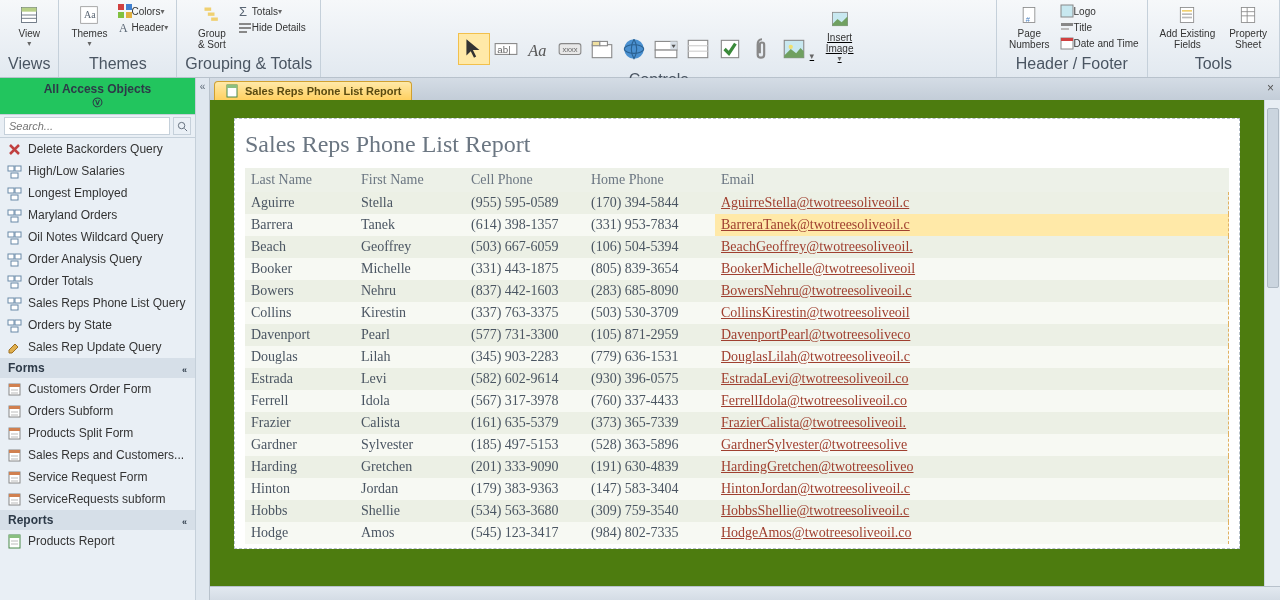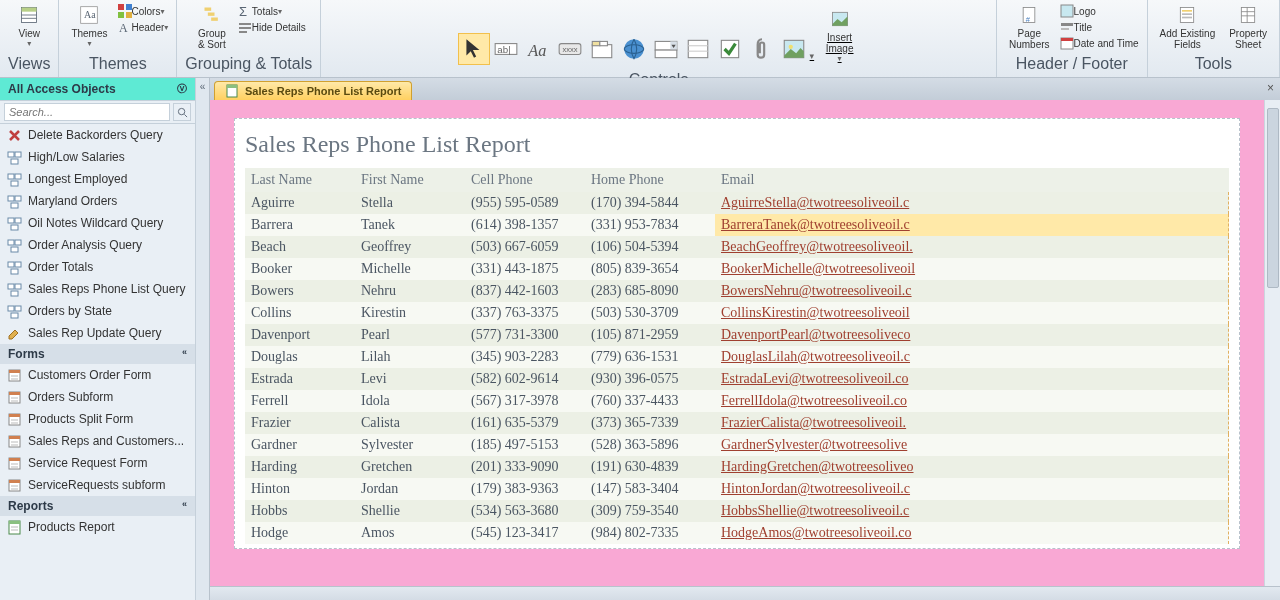--- a/index.html
+++ b/index.html
@@ -21,30 +21,30 @@
 .controls-row { display: flex; align-items: flex-end; padding: 4px 8px; text-decoration: underline; }
 .ctrl-ic { width: 32px; height: 32px; display: flex; align-items: center; justify-content: center; border: 1px solid transparent; }
 .ctrl-ic.sel { background: #ffe9a8; border: 1px solid #f2c04c; }
 .ctrl-ic svg { width: 26px; height: 26px; }
 .dropdown-caret { width: 10px; align-self: flex-end; font-size: 9px; color: #666; margin-bottom: 4px; }
 
 .main { display: flex; height: calc(600px - 78px); }
 .nav { width: 210px; background: #e9eff5; border-right: 1px solid #b8c2cc; display: flex; }
 .nav-body { flex: 1; overflow: hidden; }
 .nav-collapse { width: 14px; background: #dfe7ef; border-left: 1px solid #c5d0da; display: flex; align-items: flex-start; justify-content: center; font-size: 10px; color: #5a6674; padding-top: 3px; cursor: pointer; }
-.nav-head { background: #5eead4; border-bottom: 1px solid #c5d0da; padding: 4px 8px; font-weight: bold; color: #2d3a48; display: flex; align-items: center; justify-content: space-between; }
+.nav-head { background: #22c55e; border-bottom: 1px solid #c5d0da; padding: 4px 8px; font-weight: bold; color: #2d3a48; display: flex; align-items: center; justify-content: space-between; flex-direction: column; }
 .nav-search { display: flex; padding: 2px 4px; border-bottom: 1px solid #c5d0da; gap: 3px; }
 .nav-search input { flex: 1; border: 1px solid #c5d0da; padding: 2px 4px; font-size: 11px; font-style: italic; color: #777; background: #fff; }
 .nav-search .sbtn { width: 18px; background: #eaf0f6; border: 1px solid #c5d0da; display: flex; align-items: center; justify-content: center; cursor: pointer; }
 .nav-item { display: flex; align-items: center; gap: 6px; padding: 3px 6px; cursor: pointer; color: #333; }
 .nav-ic { width: 16px; height: 16px; display: inline-flex; align-items: center; justify-content: center; }
 .nav-ic svg { width: 15px; height: 15px; }
-.nav-section { background: #d6dfe8; padding: 3px 8px; font-weight: bold; color: #2d3a48; display: flex; justify-content: space-between; align-items: flex-start; }
-
-.content { flex: 1; display: flex; flex-direction: column; background: #f9a8d4; position: relative; }
+.nav-section { background: #d6dfe8; padding: 3px 8px; font-weight: bold; color: #2d3a48; display: flex; justify-content: space-between; align-items: flex-end; }
+
+.content { flex: 1; display: flex; flex-direction: column; background: #4d7c0f; position: relative; }
 .tabbar { height: 22px; background: linear-gradient(#d4dce5, #c3cdd8); display: flex; align-items: flex-end; padding: 0 4px; position: relative; }
 .tab { background: linear-gradient(#ffe9a8, #ffd060); border: 1px solid #d0a030; border-bottom: none; border-radius: 4px 4px 0 0; padding: 2px 10px; display: flex; align-items: center; gap: 6px; font-size: 11px; font-weight: bold; color: #5a4a10; }
 .tab-ic { width: 14px; height: 14px; display: inline-block; }
 .tab-close { position: absolute; right: 6px; top: 3px; font-size: 12px; color: #555; cursor: pointer; }
 
 .report-wrap { flex: 1; display: flex; overflow: hidden; }
 .report-scroll { width: 16px; background: #e8eef4; border-left: 1px solid #ccd5de; position: relative; }
 .report-scroll .thumb { position: absolute; left: 2px; width: 12px; background: #cbd5df; border: 1px solid #aeb9c4; border-radius: 2px; }
 .report { flex: 1; padding: 18px 24px 4px; overflow: hidden; }
 .report-inner { border: 1px dashed #b8c2cc; padding: 12px 10px 4px; background: #fff; }

